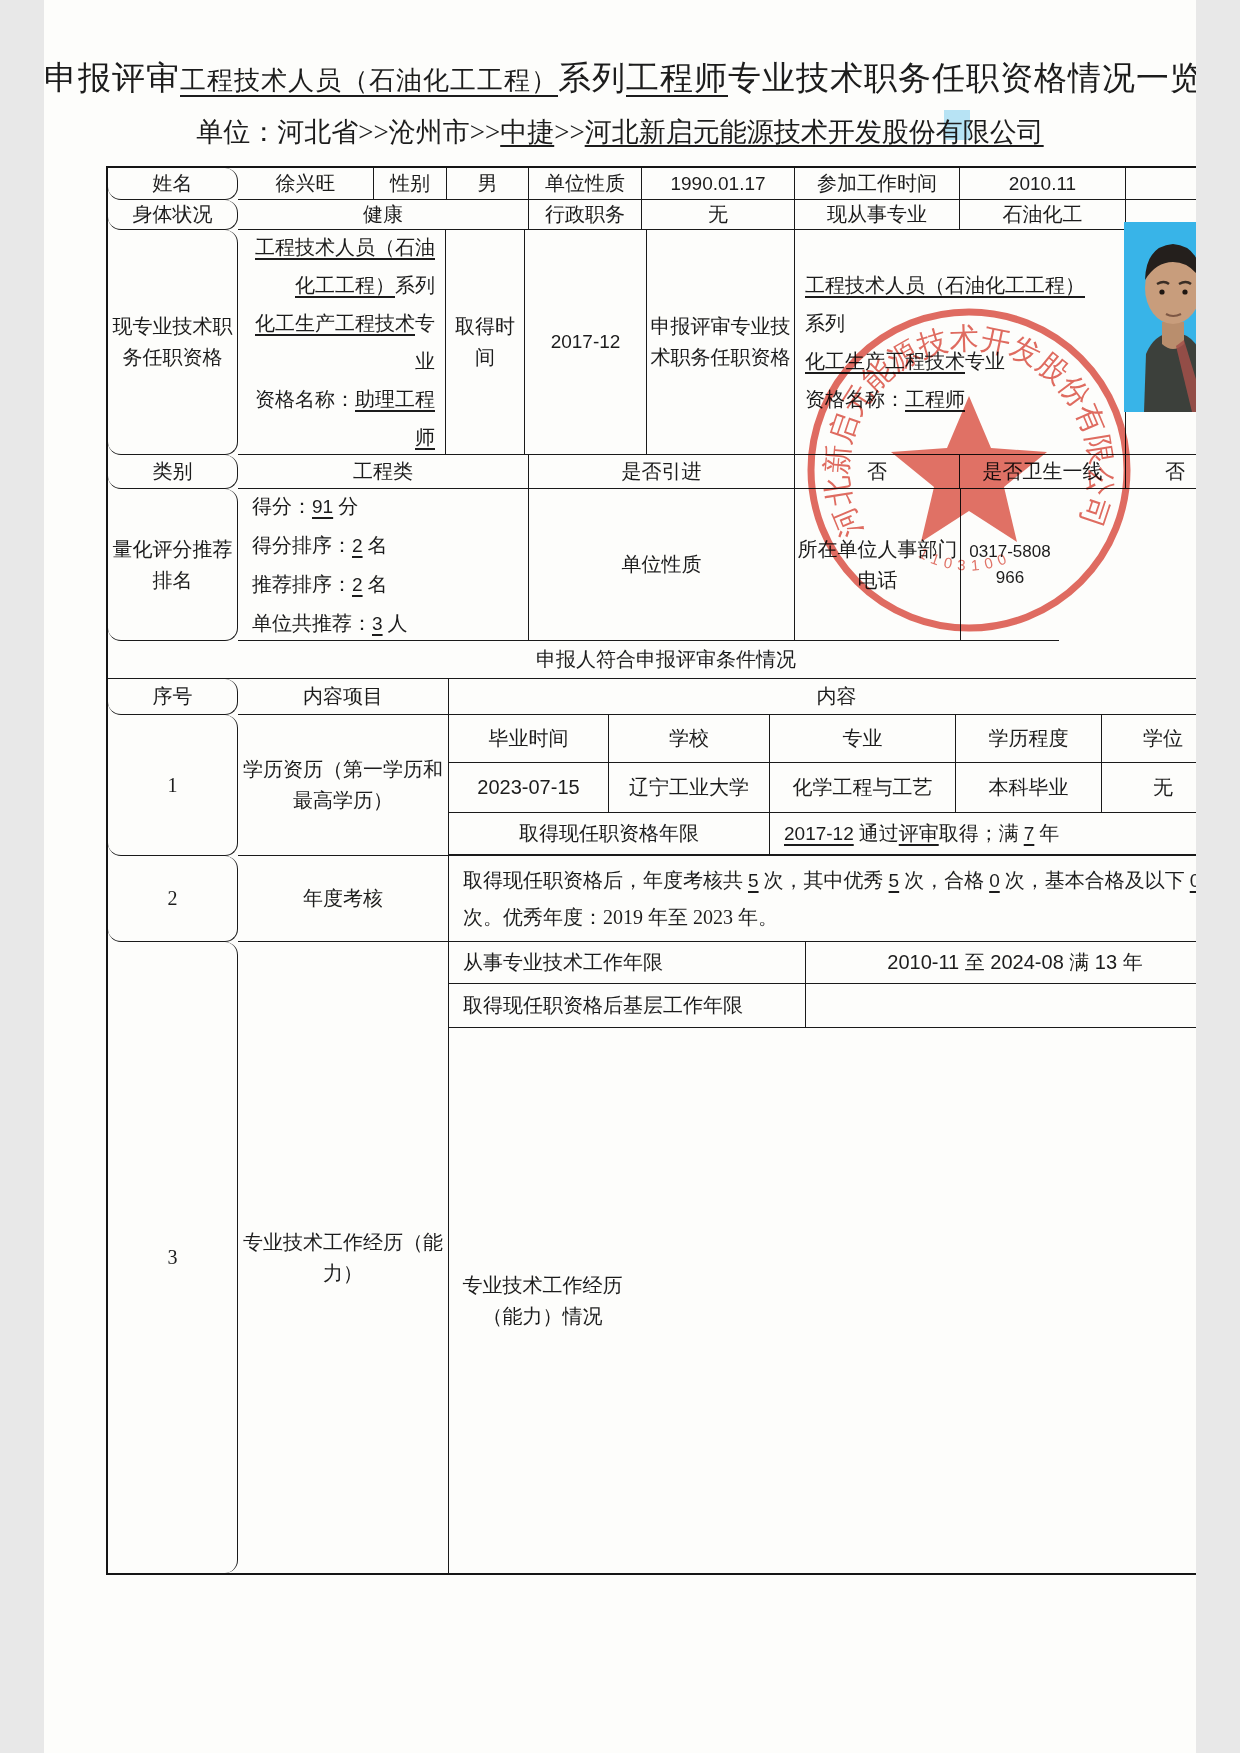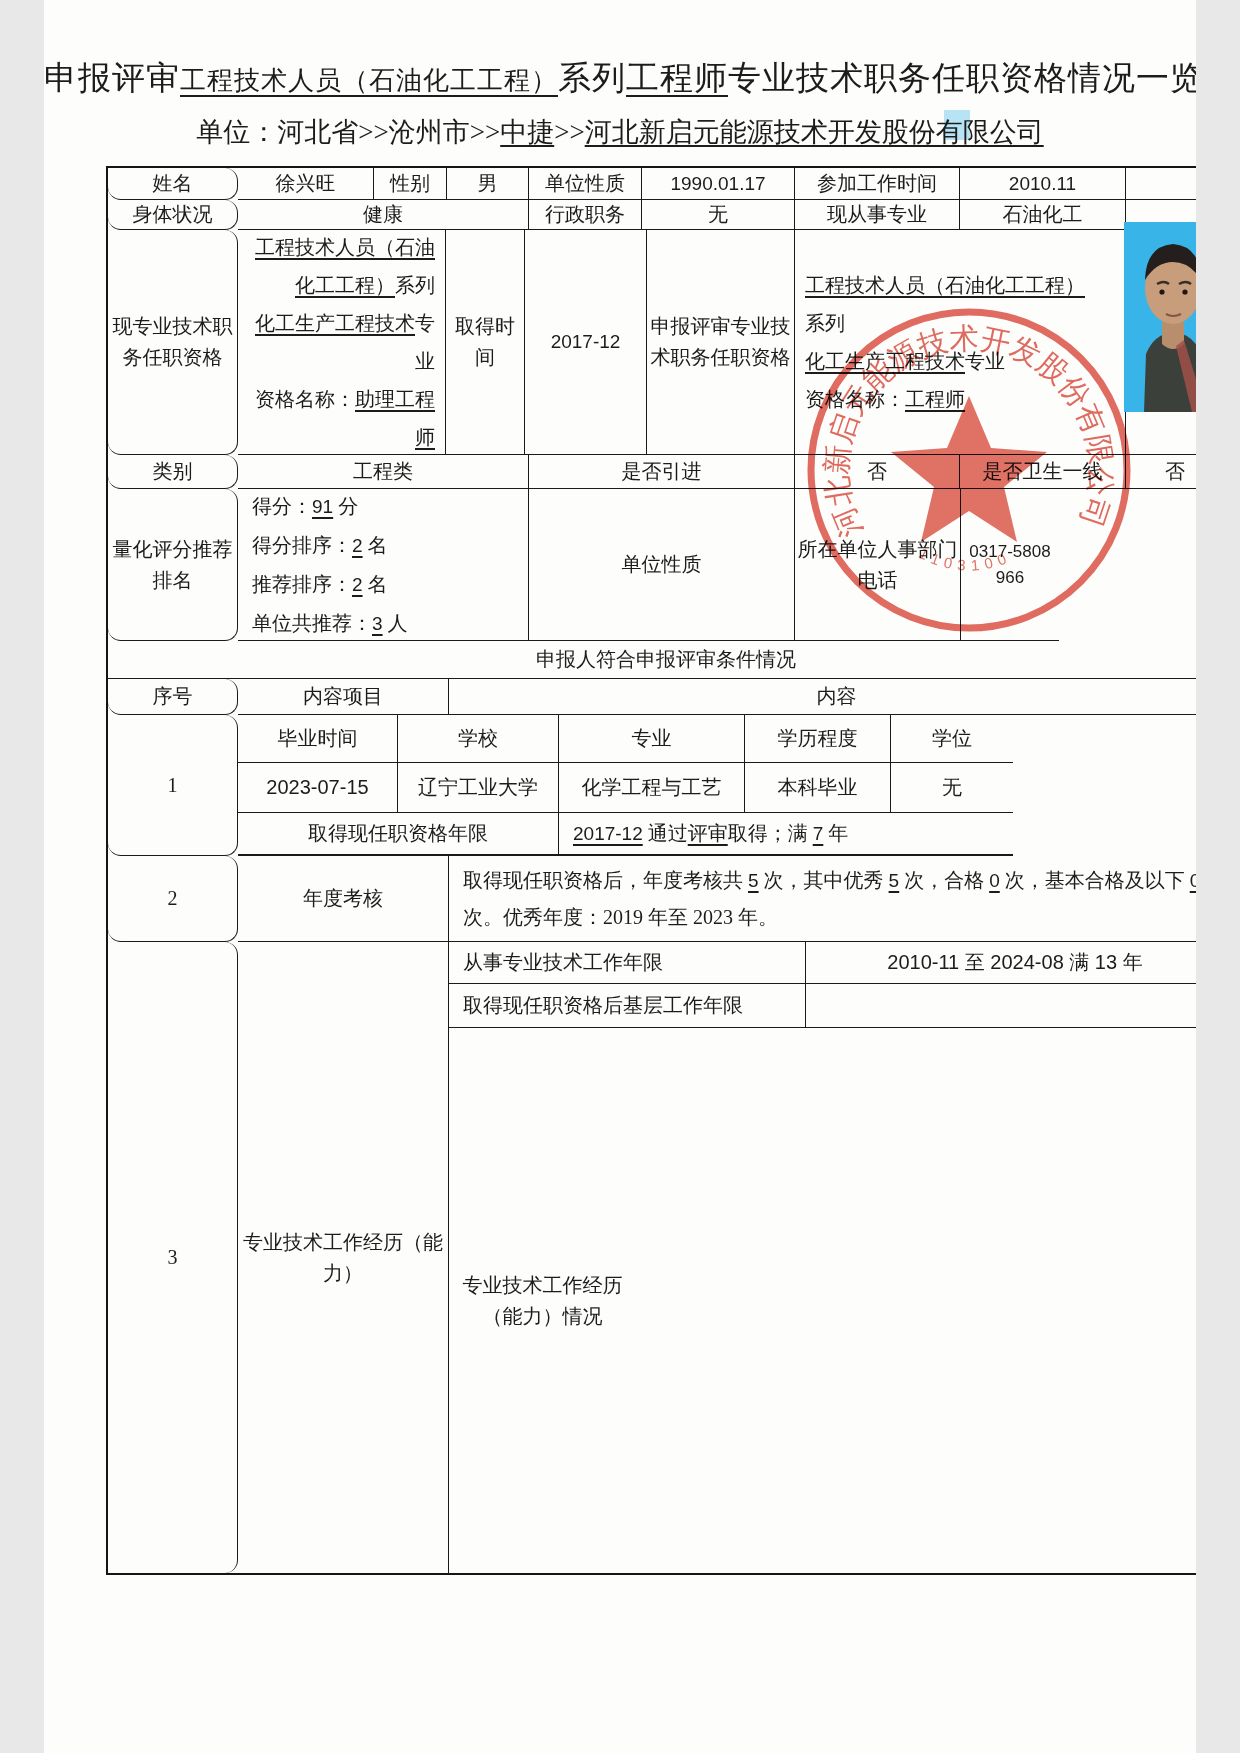--- a/index.html
+++ b/index.html
@@ -140,20 +140,21 @@
     </div>
 
     <div class="tr rG">
       <div class="td c130">序号</div>
       <div class="td c211">内容项目</div>
       <div class="td c775">内容</div>
     </div>
 
     <div class="tr rH">
       <div class="td c130">1</div>
+      <div class="td c211">学历资历（第一学历和最高学历）</div>
       <div class="td c775 inner">
         <div class="tr hH1">
           <div class="td c160">毕业时间</div>
           <div class="td c161">学校</div>
           <div class="td c186">专业</div>
           <div class="td c146">学历程度</div>
           <div class="td c121">学位</div>
         </div>
         <div class="tr hH2">
           <div class="td c160 val">2023-07-15</div>

